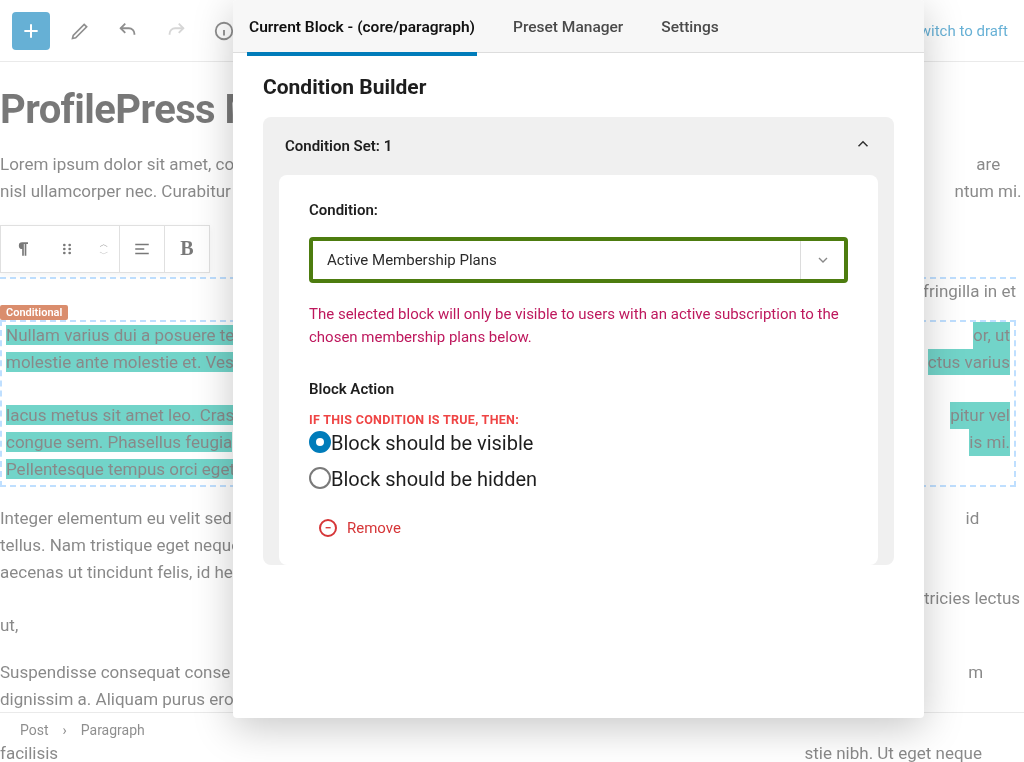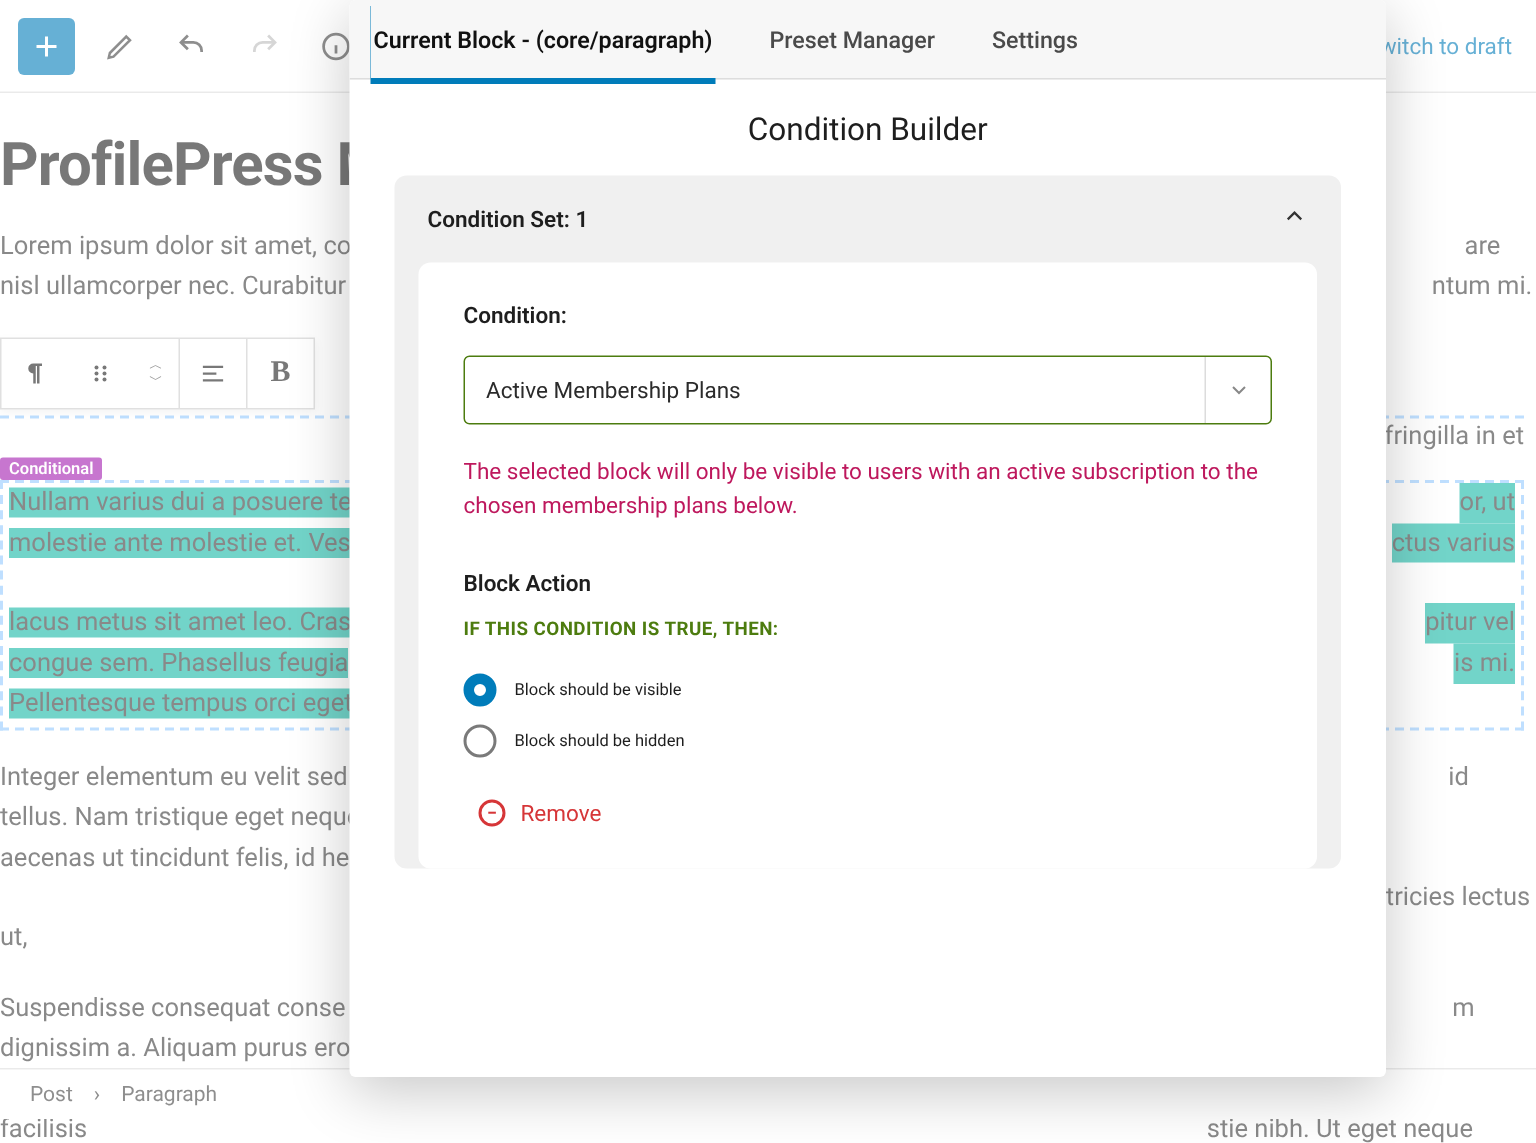--- a/index.html
+++ b/index.html
@@ -89,21 +89,21 @@
     font-size:18px;
   }
   .block-toolbar .tb.b { font-weight:700; font-family:Georgia,serif; font-size:20px;}
   .block-toolbar .arrows {
     display:flex;flex-direction:column;justify-content:center;align-items:center;
     width:30px;font-size:9px;line-height:10px;color:#555;
   }
 
   .badge-cond {
     display:inline-block;
-    background:#a21caf;
+    background:#c2410c;
     color:#fff;
     font-size:11px;
     font-weight:600;
     padding:1px 6px;
     border-radius:2px;
     margin: 2px 0 0 0;
   }
   .dashed-box {
     border:2px dashed var(--dashed);
     padding:0 4px 2px;
@@ -176,21 +176,21 @@
     font-weight:600;
     box-shadow:0 4px 0 0 var(--wp-blue);
   }
 
   .modal-body {
     flex:1;
     overflow:auto;
     padding:22px 30px 30px;
   }
   .modal-body h3{
-    font-size:21px;font-weight:400;margin:0 0 18px 0;text-align:center;
+    font-size:21px;font-weight:700;margin:0 0 18px 0;
   }
 
   .condset {
     background:var(--card);
     border-radius:8px;
   }
   .condset-head {
     display:flex;align-items:center;
     padding:18px 22px;
     font-weight:600;
@@ -203,21 +203,21 @@
     background:#fff;
     border-radius:8px;
     margin:0 16px;
     padding:26px 30px 28px;
   }
   .lbl {
     font-size:15px;font-weight:600;
     margin-bottom:18px;
   }
   .select {
-    border:1px solid #4d7c0f;
+    border:4px solid #4d7c0f;
     border-radius:4px;
     height:46px;
     display:flex;align-items:center;
     padding:0 0 0 14px;
     font-size:15px;
     color:#2b2b2b;
     position:relative;
   }
   .select .dd {
     width:44px;height:100%;
@@ -257,26 +257,26 @@
     width:44px;height:100%;
     border-left:1px solid #dcdcdc;
     display:flex;align-items:center;justify-content:center;color:#888;
   }
 
   .section-lbl{
     font-size:15px;font-weight:600;margin:30px 0 14px;
   }
   .caps{
     font-size:12.5px;font-weight:700;letter-spacing:.3px;
-    color:#4d7c0f;margin-bottom:22px;
+    color:#ef4444;margin-bottom:4px;
   }
 
   .radio{
-    display:flex;align-items:center;gap:12px;
-    font-size:11px;margin-bottom:12px;cursor:pointer;
+    display:flex;
+    font-size:20px;margin-bottom:12px;cursor:pointer;
   }
   .rdot{
     width:22px;height:22px;border-radius:50%;
     border:2px solid #7a7a7a;
     display:flex;align-items:center;justify-content:center;
   }
   .radio.sel .rdot{border:7px solid var(--wp-blue);}
   
   .remove{
     display:flex;align-items:center;gap:10px;

